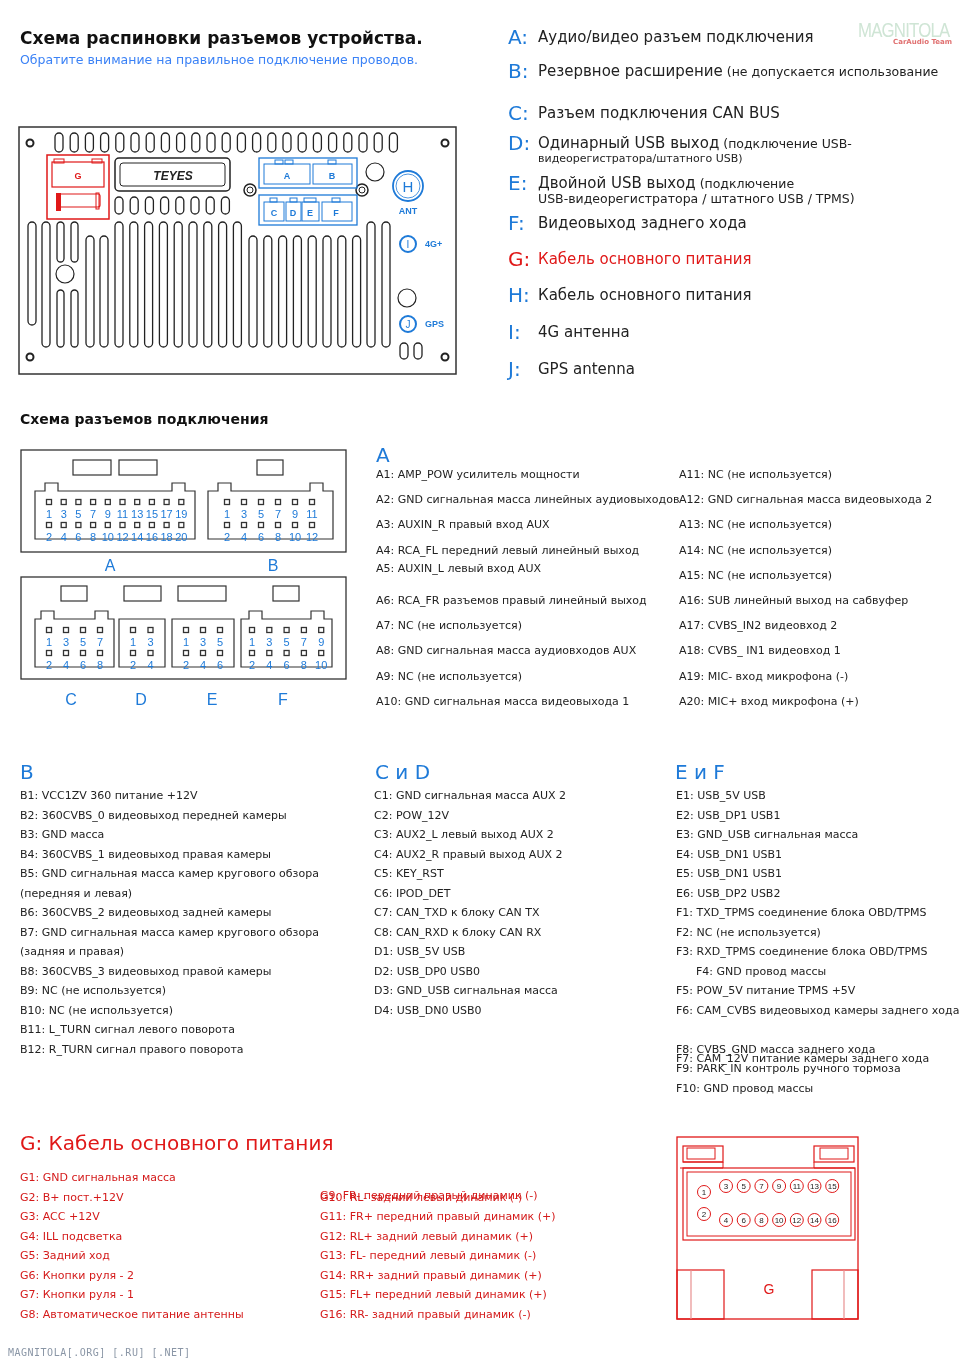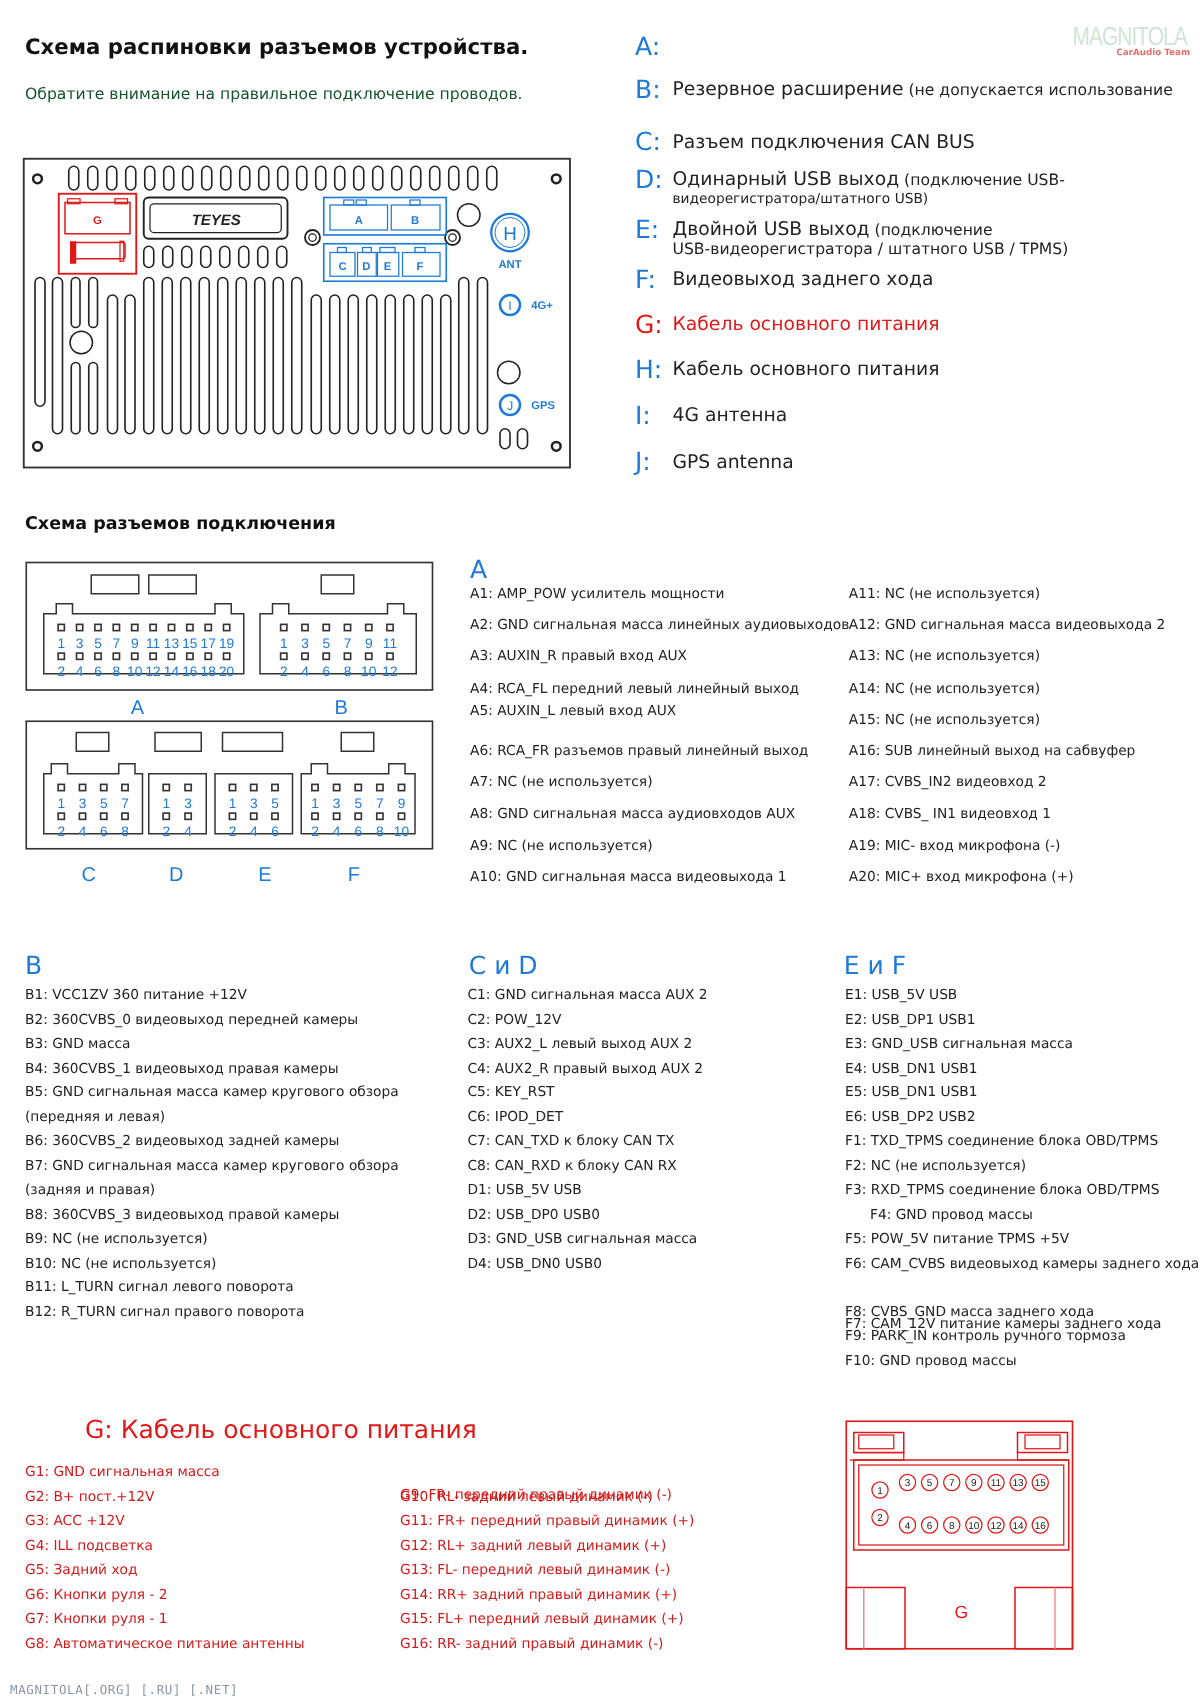--- a/index.html
+++ b/index.html
@@ -1,19 +1,19 @@
 <!DOCTYPE html>
 <html><head>
 <meta charset="utf-8">
 <style>
   html,body{margin:0;padding:0;background:#fff;}
   body{width:960px;height:1363px;position:relative;overflow:hidden;font-family:"DejaVu Sans",sans-serif;color:#222;}
   .abs{position:absolute;}
   .title{left:20px;top:28px;font-size:17px;font-weight:bold;color:#111;}
-  .subtitle{left:20px;top:68px;font-size:12.5px;color:#14532d;line-height:14px;}
+  .subtitle{left:20px;top:53px;font-size:12.5px;color:#3b82f6;line-height:14px;}
   .legend{left:508px;top:26px;width:440px;}
   .lg-row{position:absolute;left:0;display:flex;align-items:flex-start;}
   .lg-key{width:30px;font-size:20px;color:#1e7ad8;line-height:22px;}
   .lg-key.red{color:#e01818;}
   .lg-text{font-size:15px;color:#222;line-height:16px;padding-top:3px;}
   .lg-text.red{color:#e01818;}
   .lg-text small{font-size:12.5px;}
   .logo{left:858px;top:18px;width:100px;height:30px;}
   .sec-title{left:20px;top:411px;font-size:14px;font-weight:bold;color:#111;}
   .blue-h{font-size:20px;color:#1e7ad8;}
@@ -34,20 +34,21 @@
 </div>
 
 <div class="abs logo">
   <div style="font-family:'Liberation Sans',sans-serif;font-size:21px;color:#cfe5d5;letter-spacing:-1px;transform:scaleX(0.8);transform-origin:left;">MAGNITOLA</div>
   <div style="position:absolute;right:6px;top:20px;font-size:7px;color:#e07070;font-weight:bold;">CarAudio Team</div>
 </div>
 
 <div class="abs legend" id="legend">
     <div class="lg-row" style="top: 0px;">
       <span class="lg-key">A:</span>
+      <div class="lg-text"><span>Аудио/видео разъем подключения</span></div>
     </div>
     <div class="lg-row" style="top: 34px;">
       <span class="lg-key">B:</span>
       <div class="lg-text"><span>Резервное расширение</span><small> (не допускается использование</small></div>
     </div>
     <div class="lg-row" style="top: 76px;">
       <span class="lg-key">C:</span>
       <div class="lg-text"><span>Разъем подключения CAN BUS</span></div>
     </div>
     <div class="lg-row" style="top: 106px;">
@@ -465,21 +466,21 @@
     <div style="top: 156px;">F3: RXD_TPMS  соединение блока OBD/TPMS</div>
     <div style="top: 175.5px; margin-left: 20px;">F4: GND провод массы</div>
     <div style="top: 195px;">F5: POW_5V питание TPMS +5V</div>
     <div style="top: 214.5px;">F6: CAM_CVBS видеовыход камеры заднего хода</div>
     <div style="top: 238px; margin-top: 25px;">F7: CAM_12V питание камеры заднего хода</div>
     <div style="top: 253.5px;">F8: CVBS_GND масса заднего хода</div>
     <div style="top: 273px;">F9: PARK_IN контроль ручного тормоза</div>
     <div style="top: 292.5px;">F10: GND провод массы</div>
   </div>
 
-<div class="abs red-h" style="left:20px;top:1131px;margin-left:48px;">G: Кабель основного питания</div>
+<div class="abs red-h" style="left:20px;top:1131px;">G: Кабель основного питания</div>
 <div class="abs g-list" style="left:20px;top:1171px;width:290px;height:160px;" id="pg-left">
     <div style="top: 0px;">G1: GND сигнальная масса</div>
     <div style="top: 19.5px;">G2: B+  пост.+12V</div>
     <div style="top: 39px;">G3: ACC  +12V</div>
     <div style="top: 58.5px;">G4: ILL подсветка</div>
     <div style="top: 78px;">G5: Задний ход</div>
     <div style="top: 97.5px;">G6: Кнопки руля - 2</div>
     <div style="top: 117px;">G7: Кнопки руля - 1</div>
     <div style="top: 136.5px;">G8: Автоматическое питание антенны</div>
   </div>

